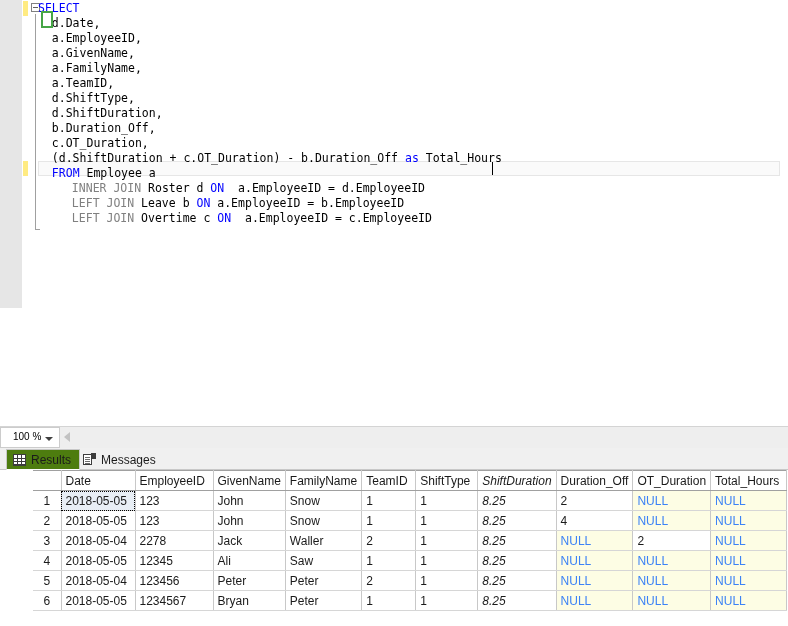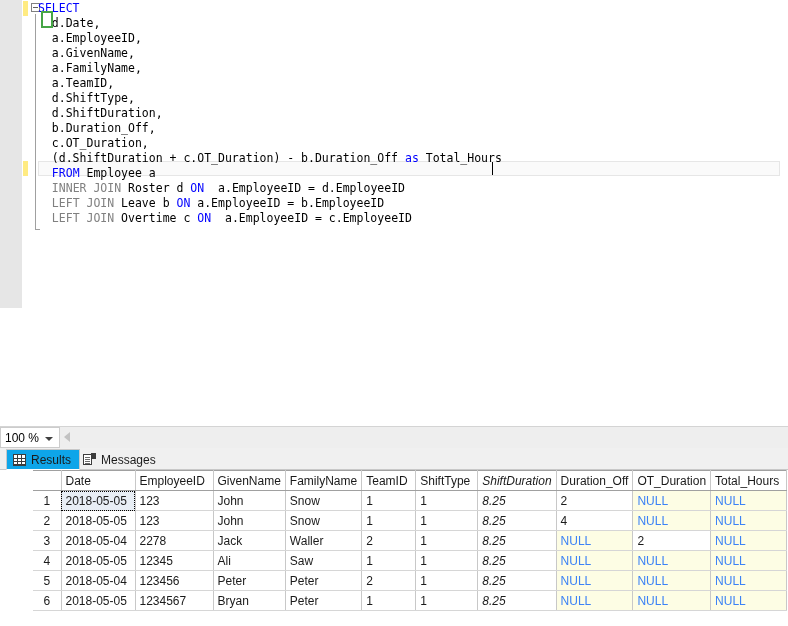--- a/index.html
+++ b/index.html
@@ -94,21 +94,21 @@
     line-height: 15px;
     white-space: pre;
     color: #000000;
   }
   #code-text .ln {
     height: 15px;
     position: relative;
     padding-left: 6px;
   }
   .kw    { color: #0000ff; }
-  .gray  { color: #808080; }
+  .gray  { color: #808080; margin-left: 20px; }
   .plain { color: #000000; }
 
   
   #current-line {
     position: absolute;
     left: 38px;
     top: 161px;
     width: 742px;
     height: 15px;
     border: 1px solid #e6e6e6;
@@ -147,22 +147,22 @@
   #zoom-combo {
     position: absolute;
     left: 0; top: 0;
     width: 60px; height: 21px;
     background: #ffffff;
     border: 1px solid #cccccc;
     box-sizing: border-box;
   }
   #zoom-value {
     position: absolute;
-    left: 4px; top: 3px;
-    font-size: 12px;
+    left: 12px; top: 3px;
+    font-size: 10px;
     color: #000000;
   }
   #zoom-chevron {
     position: absolute;
     right: 6px; top: 9px;
     width: 0; height: 0;
     border-left: 4px solid transparent;
     border-right: 4px solid transparent;
     border-top: 4px solid #404040;
   }
@@ -201,21 +201,21 @@
     top: 1px;
     height: 21px;
     box-sizing: border-box;
     display: flex;
     align-items: center;
     padding: 0 8px 0 6px;
     font-size: 12px;
     color: #1b1b1b;
   }
   .tab.active {
-    background: #0ea5e9;
+    background: #4d7c0f;
     border: 1px solid #c8c8c8;
     border-bottom: 1px solid #ffffff;
   }
   .tab .tab-label { margin-left: 5px; }
 
   
   .ico-grid {
     width: 13px; height: 12px;
     border: 1px solid #3c3c3c;
     box-sizing: border-box;

